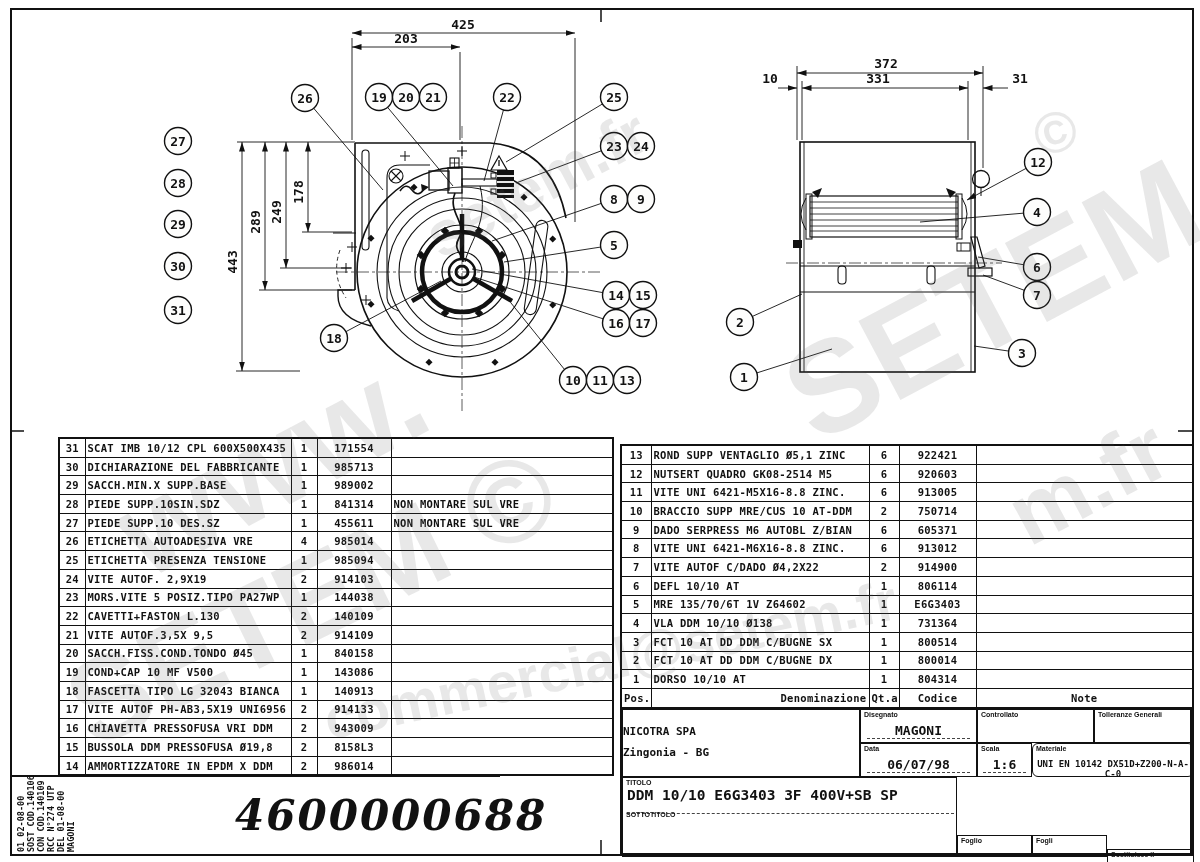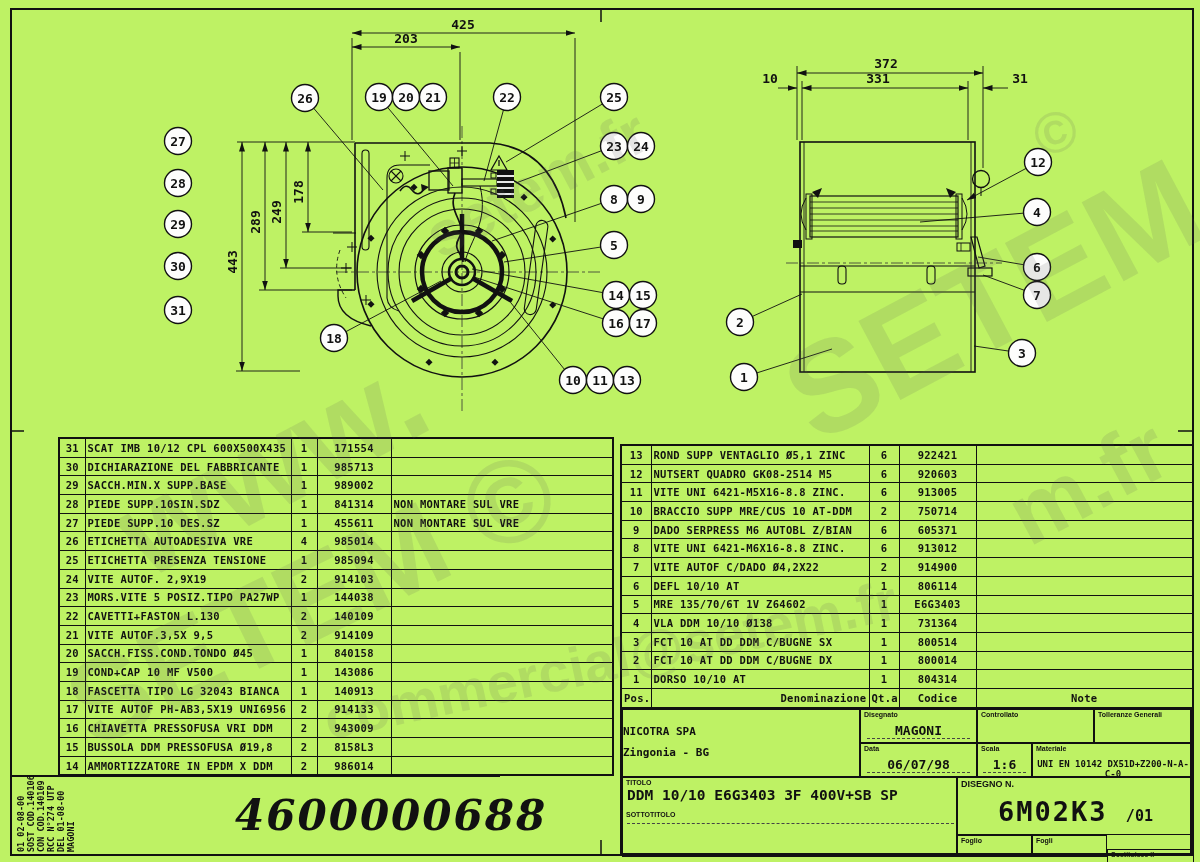--- a/index.html
+++ b/index.html
@@ -1,16 +1,16 @@
 <!DOCTYPE html>
 <html><head>
 <meta charset="utf-8">
 <style>
   html,body{margin:0;padding:0;background:#888;}
-  .sheet{position:relative;width:1200px;height:862px;background:#bef264;overflow:hidden;
+  .sheet{position:relative;width:1200px;height:862px;background:#ffffff;overflow:hidden;
          font-family:"DejaVu Sans Mono", monospace;color:#111;}
   .frame{position:absolute;left:10px;top:8px;width:1180px;height:844px;border:2.5px solid #111;}
   svg.art{position:absolute;left:0;top:0;width:1200px;height:862px;}
   svg.art text{font-family:"DejaVu Sans Mono",monospace;font-weight:bold;fill:#111;}
   .dimtxt{font-size:13px;}
   .balloon-txt{font-size:13px;}
 
   
   table.parts{position:absolute;border-collapse:collapse;table-layout:fixed;background:transparent;
               border:2px solid #111;font-size:10.5px;font-weight:bold;letter-spacing:.3px;}
@@ -33,24 +33,24 @@
   .dash{border-bottom:1.5px dashed #444 !important;}
   .nicotra{left:0;top:0;width:238px;height:68px;display:flex;align-items:center;}
   .logo-box{width:110px;text-align:center;}
   .logo-name{font-family:"Liberation Sans",sans-serif;font-weight:bold;font-size:20px;letter-spacing:1px;margin-top:-2px;}
   .co-box{font-size:11px;line-height:1.9;}
   .cell-dis{left:238px;top:0;width:117px;height:34px;}
   .cell-con{left:355px;top:0;width:117px;height:34px;}
   .cell-tol{left:472px;top:0;width:100px;height:34px;}
   .cell-data{left:238px;top:34px;width:117px;height:34px;}
   .cell-scala{left:355px;top:34px;width:55px;height:34px;}
-  .cell-mat{left:410px;top:34px;width:162px;height:34px;}
+  .cell-mat{left:410px;top:34px;width:162px;height:34px;border-radius:6px;}
   .vcent{position:absolute;left:0;right:0;top:13px;text-align:center;font-size:13px;}
   .cell-title{left:0;top:68px;width:335px;height:80px;border-right:2px solid #111;}
-  .t-main{position:absolute;left:4px;top:9px;width:327px;font-size:14.5px;white-space:nowrap;border-bottom:1.5px dashed #444;padding-bottom:20px;}
+  .t-main{position:absolute;left:4px;top:9px;width:327px;font-size:14.5px;white-space:nowrap;border-bottom:1.5px dashed #444;padding-bottom:10px;}
   .t-sub{position:absolute;left:4px;top:36px;width:320px;text-align:center;font-size:14px;border-bottom:1.5px dashed #444;padding-bottom:4px;}
   .cell-dn{left:335px;top:68px;width:237px;height:58px;}
   .dn-val{position:absolute;left:0;right:0;top:18px;text-align:center;font-size:27px;letter-spacing:2px;}
   .dn-rev{font-size:15px;letter-spacing:0;}
   .cell-foglio{left:335px;top:126px;width:75px;height:22px;}
   .cell-fogli{left:410px;top:126px;width:75px;height:22px;}
   .cell-sost{left:485px;top:140px;width:87px;height:22px;}
   .sost-val{position:absolute;left:3px;top:10px;font-size:10.5px;}
 
   
@@ -697,27 +697,20 @@
     </div>
     <div class="cell cell-mat">
       <span class="lab">Materiale</span>
       <div class="vcent" style="font-size:9px;top:15px;">UNI EN 10142 DX51D+Z200-N-A-C-0</div>
     </div>
     <div class="cell cell-title">
       <span class="lab">TITOLO</span>
       <div class="t-main">DDM 10/10 E6G3403 3F 400V+SB SP</div>
       <span class="lab" style="top:33px;">SOTTOTITOLO</span>
     </div>
-    <div class="cell cell-dn">
-      <span class="lab" style="font-size:9px;">DISEGNO N.</span>
-      <div class="dn-val">
-        <span>6M02K3</span>
-        <span class="dn-rev">/01</span>
-      </div>
-    </div>
     <div class="cell cell-foglio">
       <span class="lab">Foglio</span>
     </div>
     <div class="cell cell-fogli">
       <span class="lab">Fogli</span>
     </div>
     <div class="cell cell-sost">
       <span class="lab">Sostituisce il</span>
       <div class="sost-val">6M02K3/00</div>
     </div>

